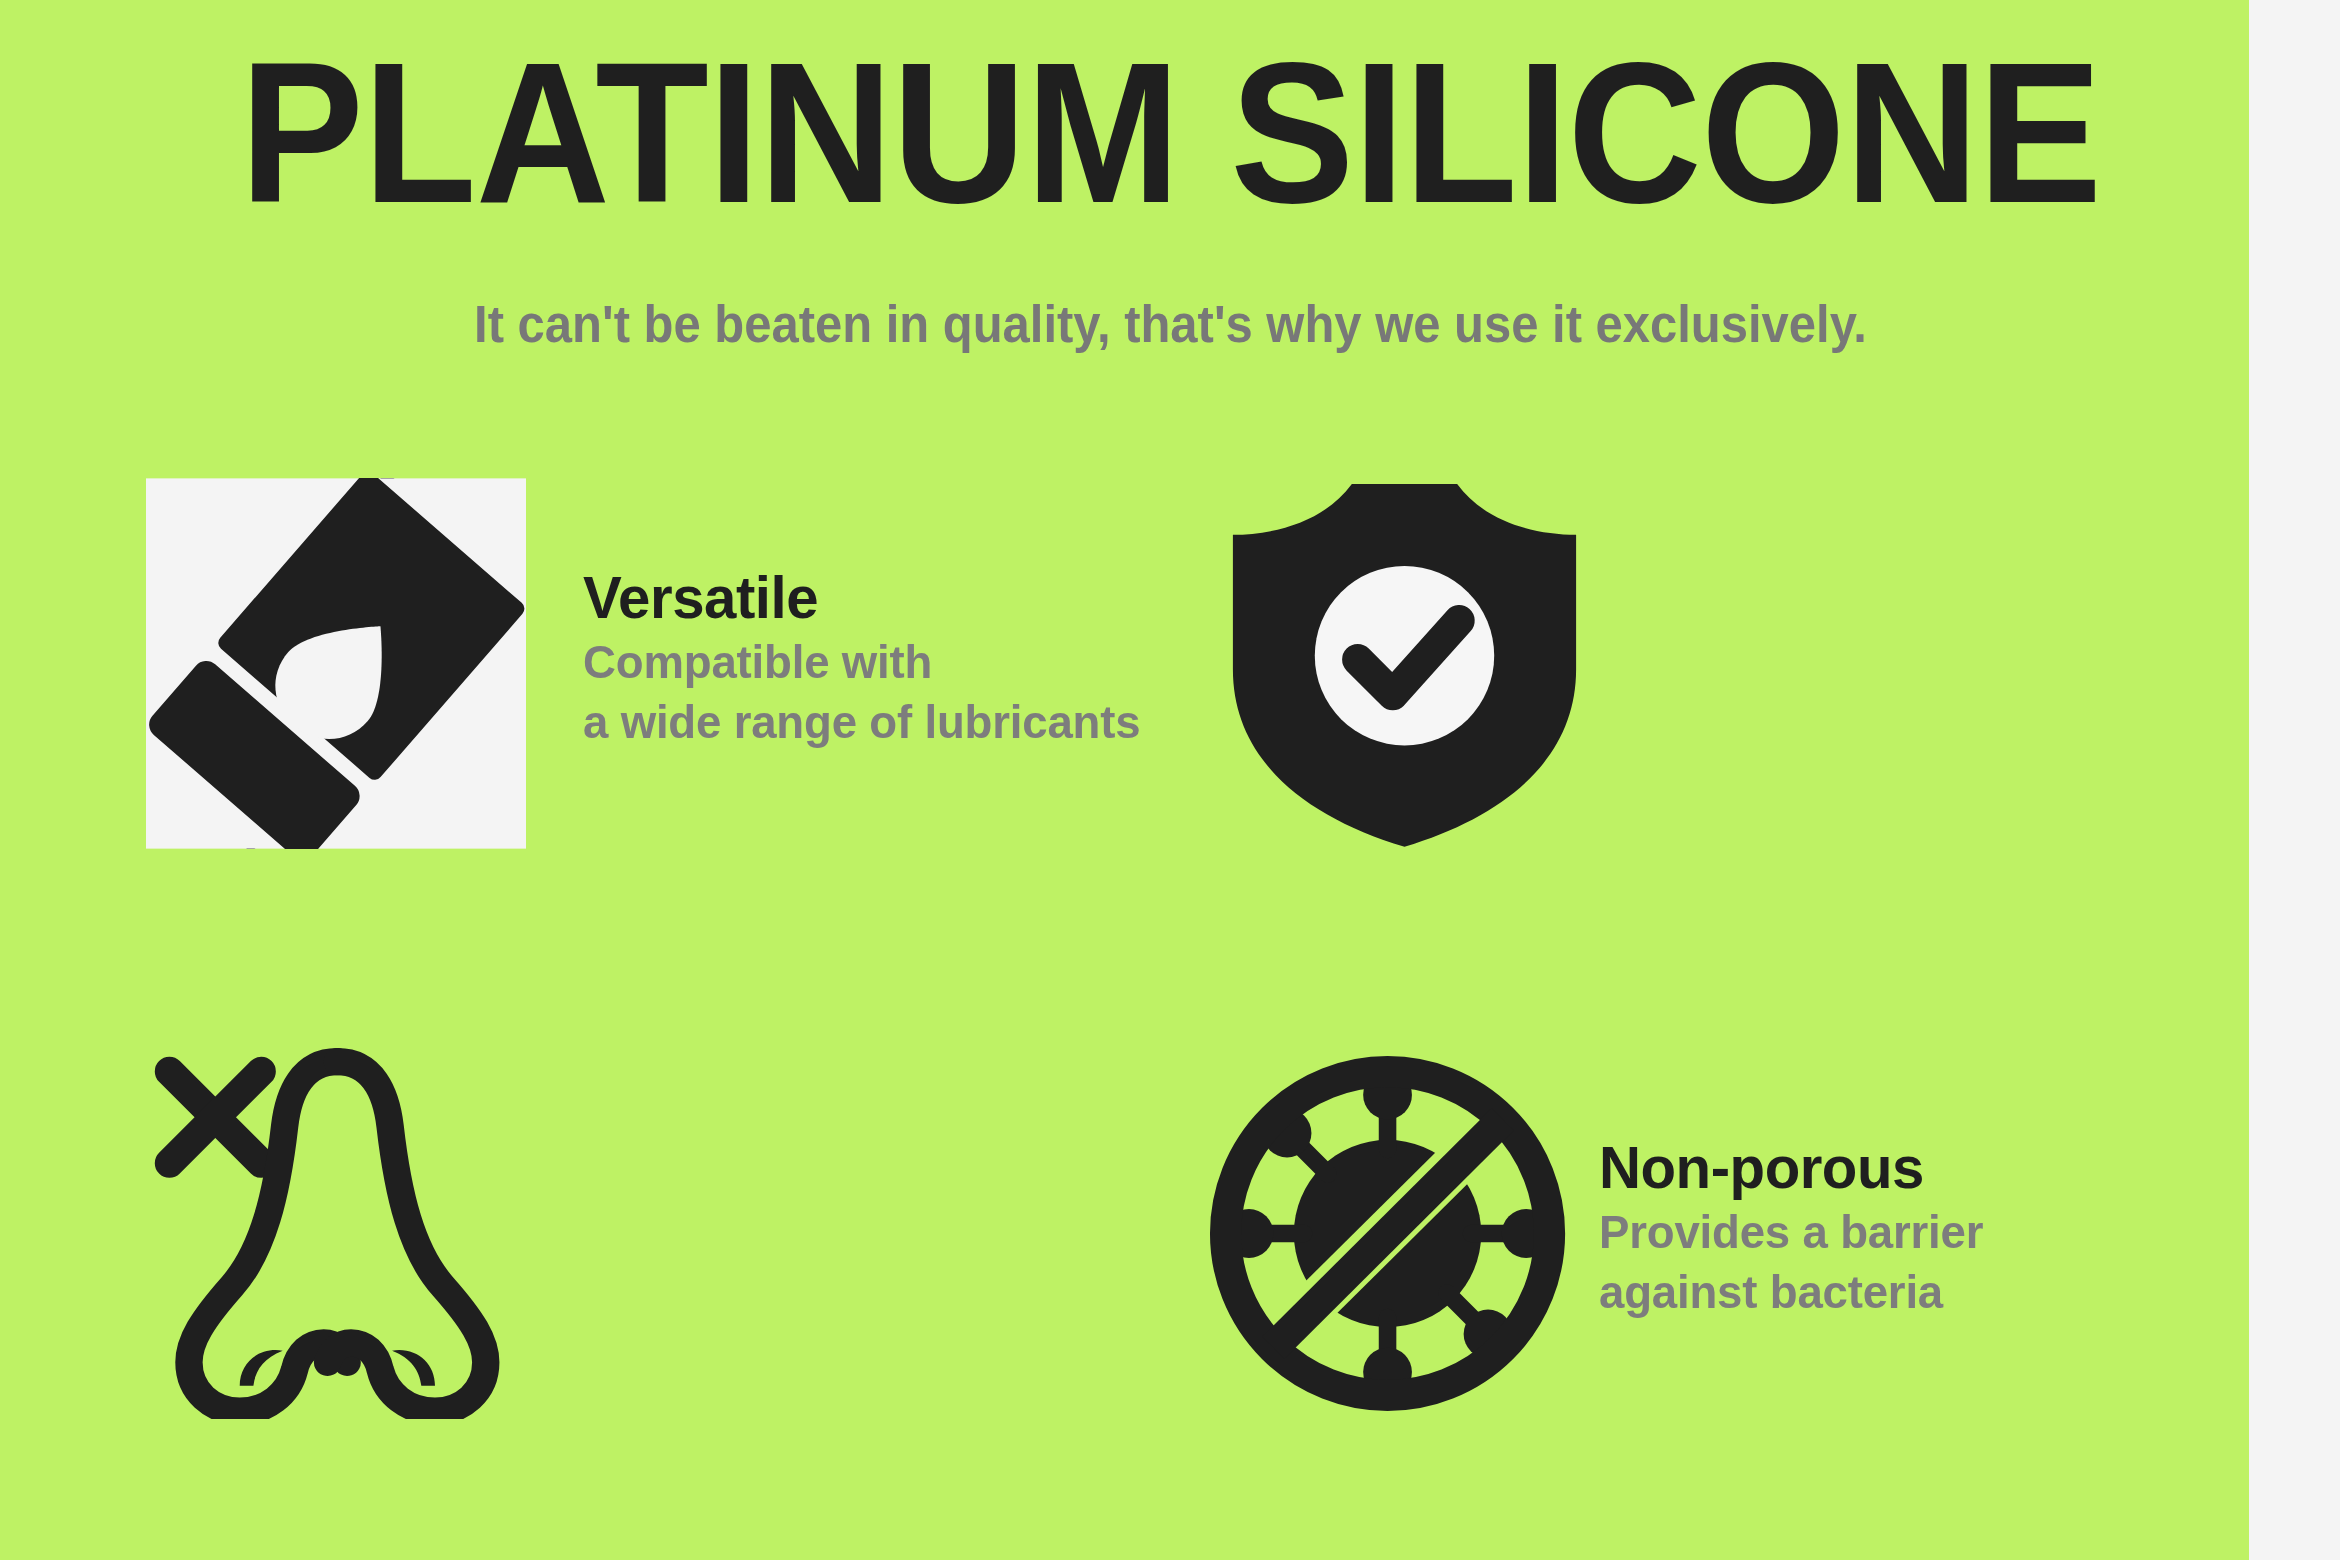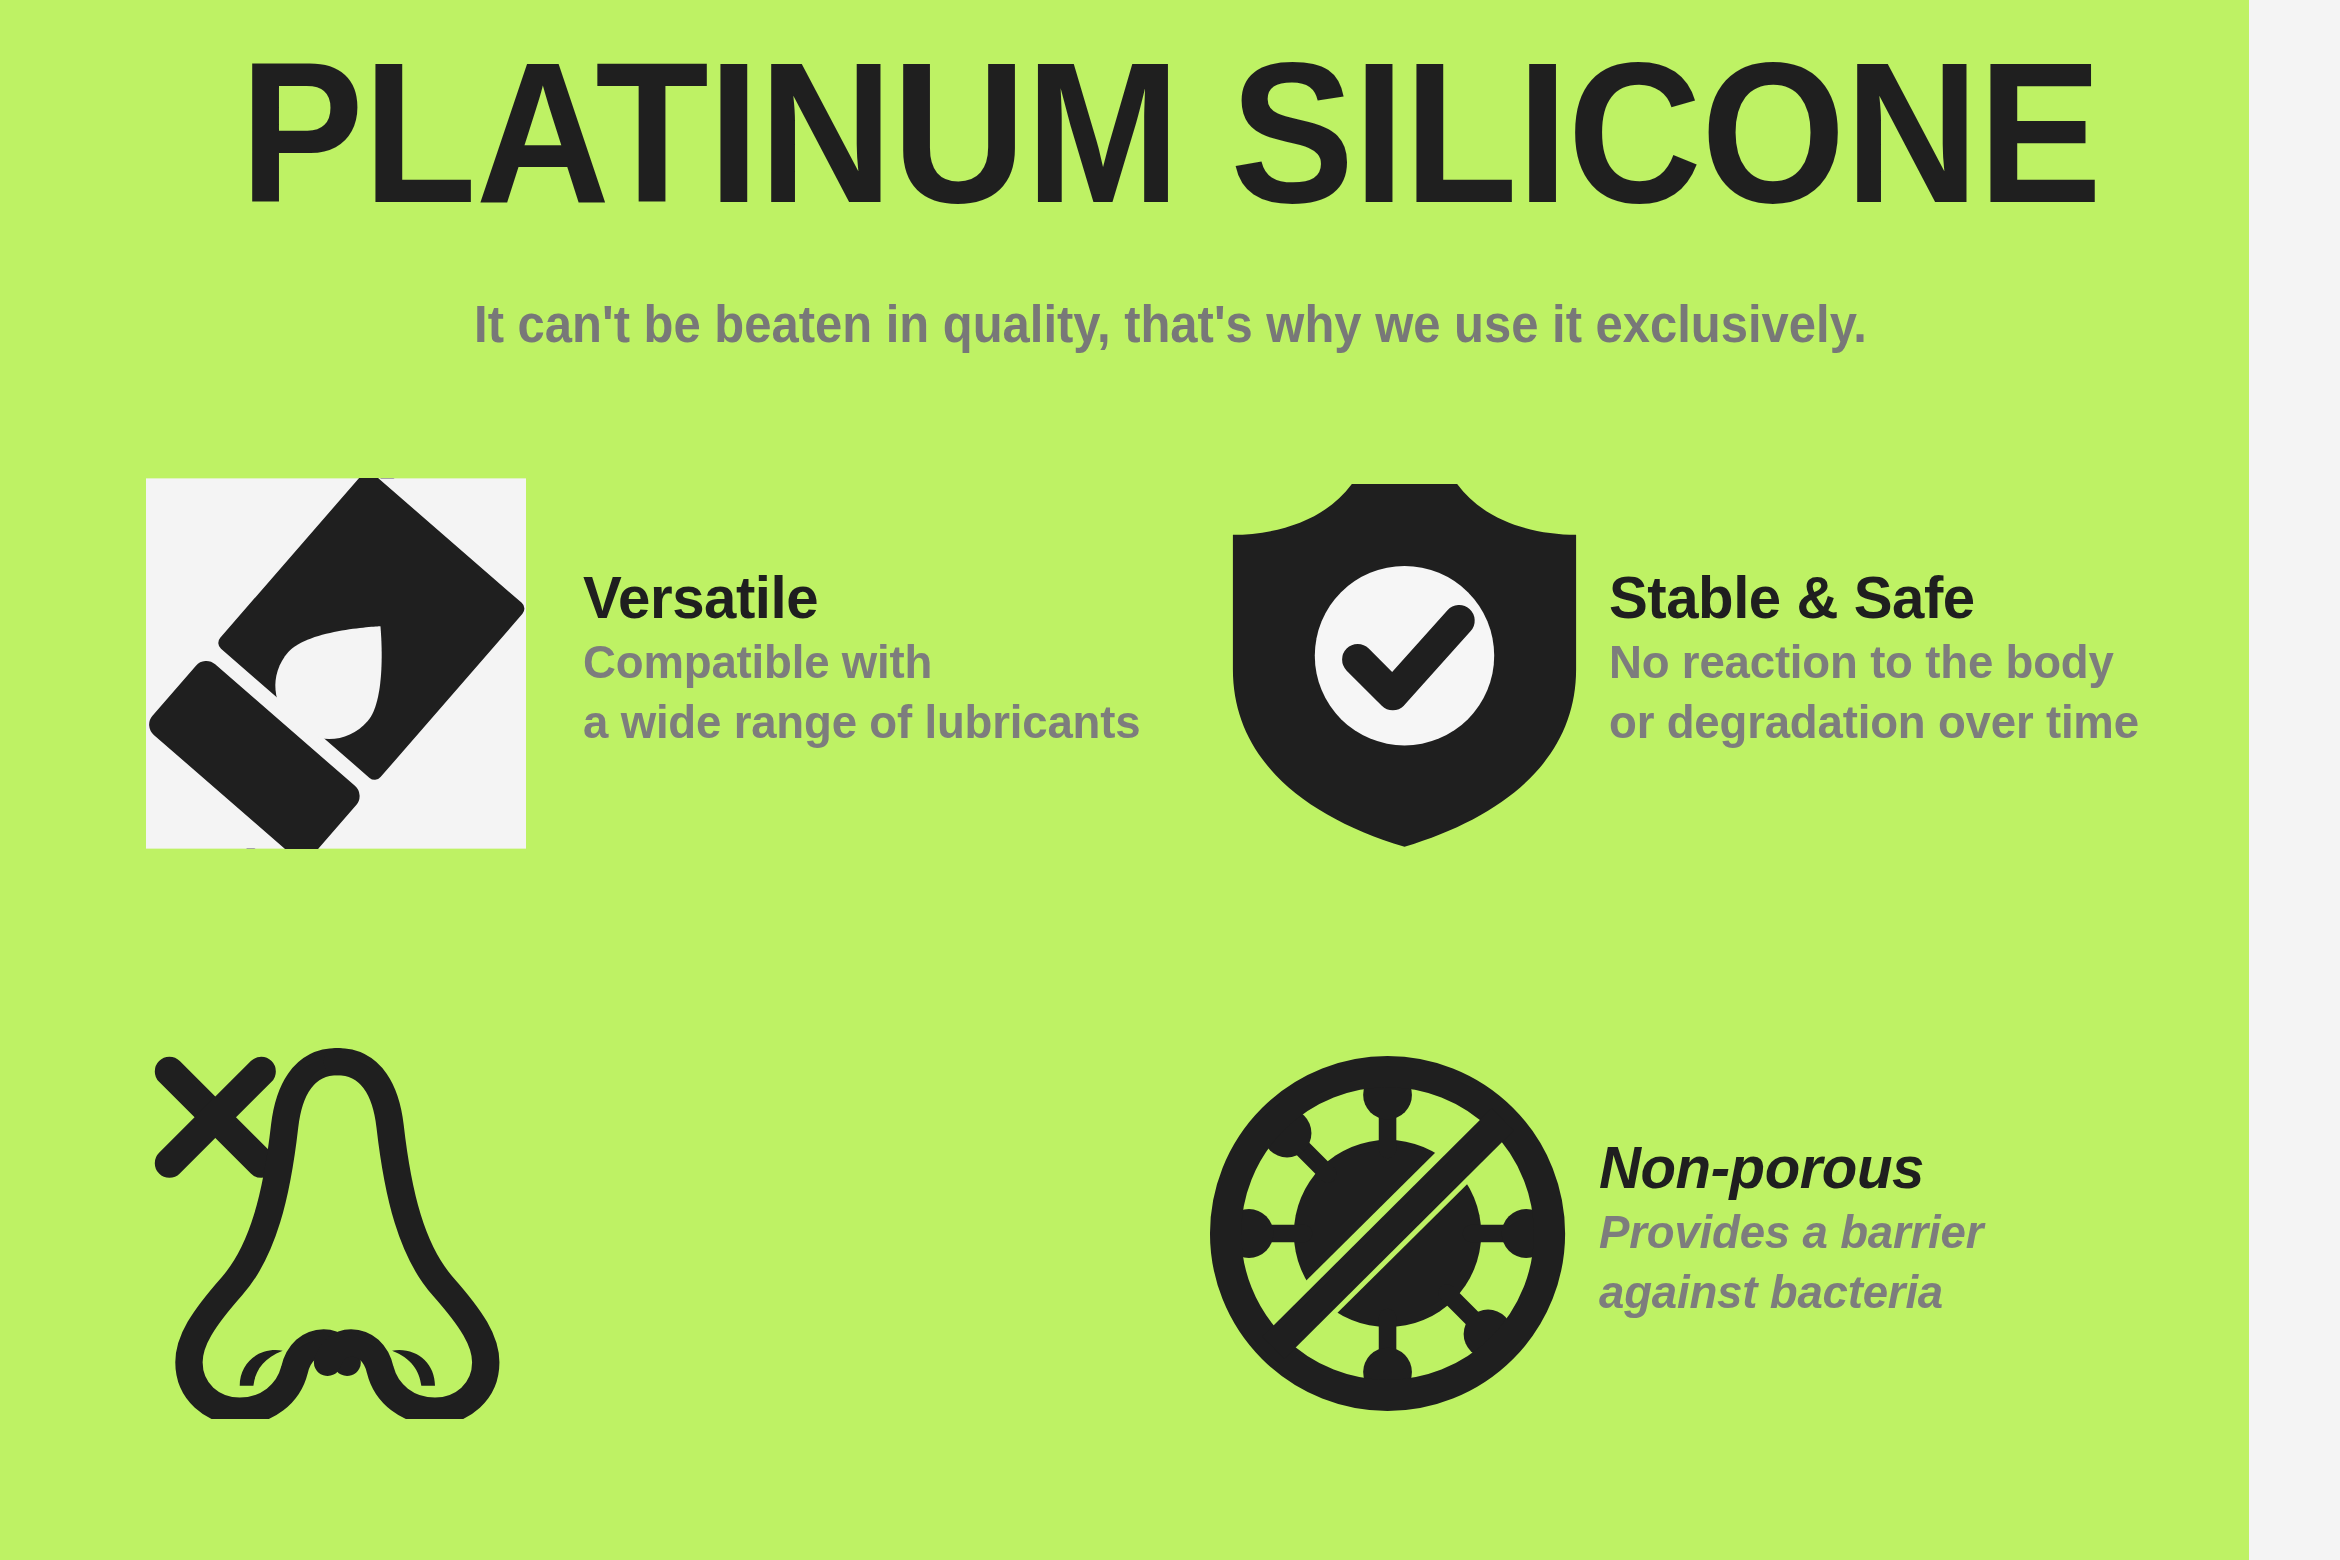--- a/index.html
+++ b/index.html
@@ -112,21 +112,21 @@
   #feature-3 { left: 1209px; top: 1048px; width: 1073px; }
 
   #feature-0 .feature-icon { width: 380px; height: 371px; }
   #feature-1 .feature-icon { width: 351px; height: 371px; }
   #feature-2 .feature-icon { width: 371px; height: 371px; }
   #feature-3 .feature-icon { width: 361px; height: 371px; }
 
   #feature-0 .feature-text { padding-top: 86px; padding-left: 25px; }
   #feature-1 .feature-text { padding-top: 86px; padding-left: 29px; }
   #feature-2 .feature-text { padding-top: 86px; padding-left: 39px; }
-  #feature-3 .feature-text { padding-top: 86px; padding-left: 29px; font-style: italic; }
+  #feature-3 .feature-text { padding-top: 86px; padding-left: 29px; }
 
   .icon-svg { display: block; width: 100%; height: 100%; }
 </style>
 </head>
 <body>
 
 <div class="poster">
 
   <div class="header">
     <h1 class="title">PLATINUM SILICONE</h1>
@@ -166,25 +166,20 @@
       </div>
     </div>
 
     <div class="feature" id="feature-1">
       <div class="feature-icon">
         <svg class="icon-svg" viewBox="0 0 360 380" xmlns="http://www.w3.org/2000/svg">
           <path fill="#1f1f1f" d="M 126 6 L 234 6 C 262 44 312 58 356 58 L 356 196 C 356 286 286 346 180 378 C 74 346 4 286 4 196 L 4 58 C 48 58 98 44 126 6 Z"></path>
           <circle cx="180" cy="182" r="92" fill="#f6f6f6"></circle>
           <path d="M 132 186 L 168 222 L 236 146" fill="none" stroke="#1f1f1f" stroke-width="32" stroke-linecap="round" stroke-linejoin="round"></path>
         </svg>
-      </div>
-      <div class="feature-text">
-        <div class="feature-title">Stable &amp; Safe</div>
-        <div class="feature-desc">No reaction to the body</div>
-        <div class="feature-desc">or degradation over time</div>
       </div>
     </div>
 
     <div class="feature" id="feature-2">
       <div class="feature-icon">
         <svg class="icon-svg" viewBox="0 0 380 380" xmlns="http://www.w3.org/2000/svg">
 
           <g stroke="#1f1f1f" stroke-width="30" stroke-linecap="round">
             <line x1="24" y1="24" x2="118" y2="118"></line>
             <line x1="118" y1="24" x2="24" y2="118"></line>

